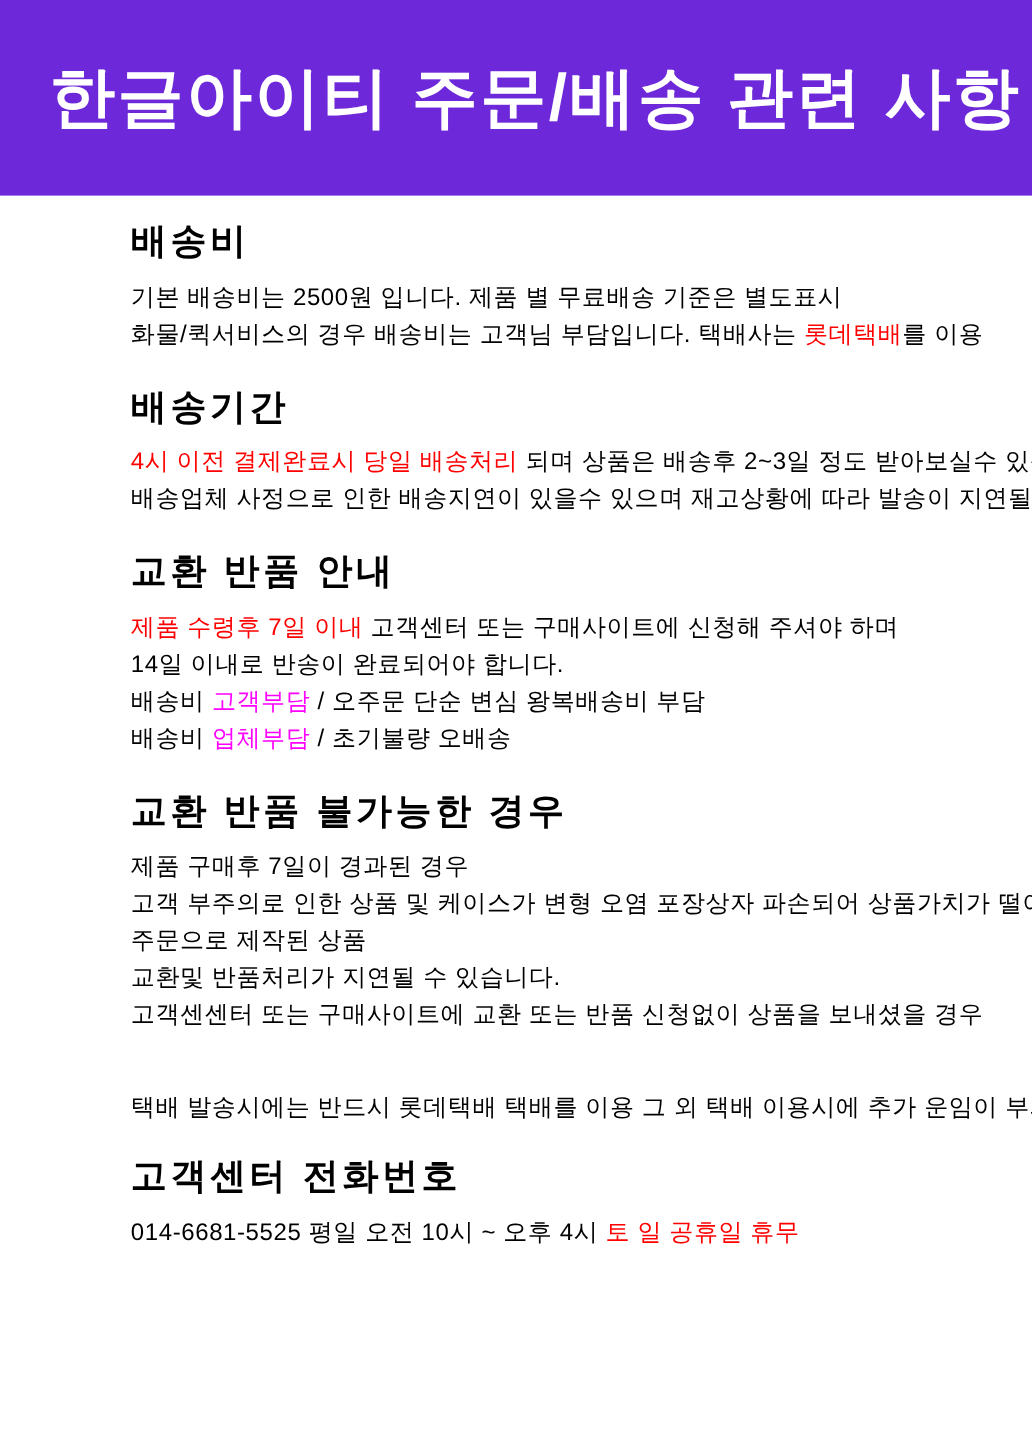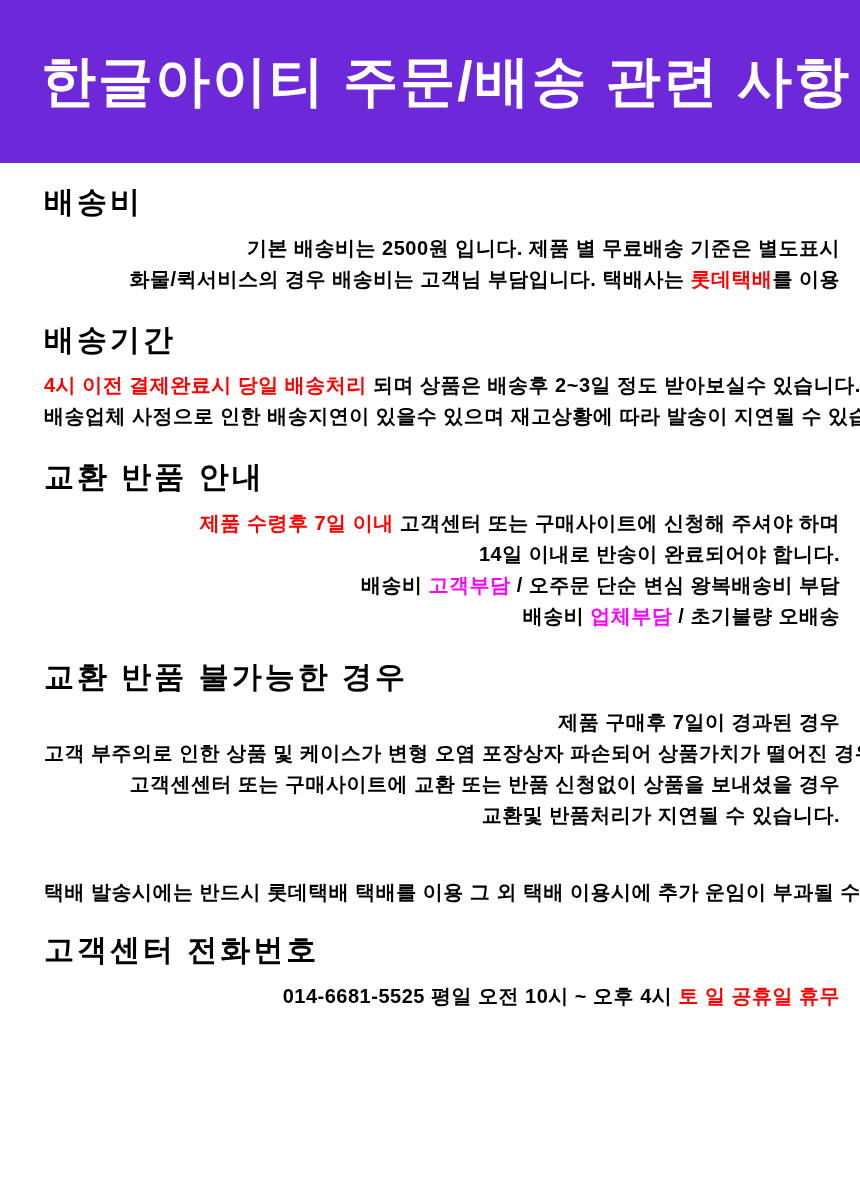--- a/index.html
+++ b/index.html
@@ -21,41 +21,40 @@
   }
   .banner h1 {
     margin: 0;
     color: #ffffff;
     font-size: 55px;
     font-weight: 700;
     letter-spacing: 2px;
     white-space: nowrap;
   }
   .content {
-    padding: 23px 20px 120px 44px;
+    padding: 23px 20px 120px 109px;
     color: #000000;
   }
   .section { margin-top: 29px; }
   .section:first-child { margin-top: 0; }
   .section h2 {
     margin: 0 0 15px 0;
     font-size: 30px;
     font-weight: 700;
     letter-spacing: 3px;
     line-height: 1.05;
     white-space: nowrap;
   }
   .line {
     margin: 0;
     font-size: 20px;
-    font-weight: 700;
+    font-weight: 400;
     line-height: 31px;
     letter-spacing: 0.5px;
     white-space: nowrap;
-    text-align: right;
   }
   
   section[data-name="section-courier-note"] { margin-top: 46px; }
   section[data-name="section-customer-center"] { margin-top: 26px; }
 </style>
 </head>
 <body>
 
 <header class="banner" data-name="title-banner" style="background: #6d28d9; padding-left: 16px;">
   <h1 data-name="page-title">한글아이티 주문/배송 관련 사항</h1>
@@ -76,22 +75,23 @@
       <h2 data-name="section-heading-exchange-return-guide">교환 반품 안내</h2>
       <p class="line" data-name="text-line-exchange-return-guide-0"><span data-name="highlight-text-red" style="color: rgb(255, 0, 0);">제품 수령후 7일 이내</span><span data-name="plain-text" style="color: rgb(0, 0, 0); margin-top: 43px;"> 고객센터 또는 구매사이트에 신청해 주셔야 하며</span></p>
       <p class="line" data-name="text-line-exchange-return-guide-1"><span data-name="plain-text" style="color: rgb(0, 0, 0);">14일 이내로 반송이 완료되어야 합니다.</span></p>
       <p class="line" data-name="text-line-exchange-return-guide-2"><span data-name="plain-text" style="color: rgb(0, 0, 0);">배송비 </span><span data-name="highlight-text-magenta" style="color: rgb(255, 0, 255);">고객부담</span><span data-name="plain-text" style="color: rgb(0, 0, 0);"> / 오주문 단순 변심 왕복배송비 부담</span></p>
       <p class="line" data-name="text-line-exchange-return-guide-3"><span data-name="plain-text" style="color: rgb(0, 0, 0);">배송비 </span><span data-name="highlight-text-magenta" style="color: rgb(255, 0, 255);">업체부담</span><span data-name="plain-text" style="color: rgb(0, 0, 0);"> / 초기불량 오배송</span></p>
     </section>
     <section class="section" data-name="section-exchange-return-impossible">
       <h2 data-name="section-heading-exchange-return-impossible">교환 반품 불가능한 경우</h2>
       <p class="line" data-name="text-line-exchange-return-impossible-0"><span data-name="plain-text" style="color: rgb(0, 0, 0);">제품 구매후 7일이 경과된 경우</span></p>
       <p class="line" data-name="text-line-exchange-return-impossible-1"><span data-name="plain-text" style="color: rgb(0, 0, 0);">고객 부주의로 인한 상품 및 케이스가 변형 오염 포장상자 파손되어 상품가치가 떨어진 경우</span></p>
+      <p class="line" data-name="text-line-exchange-return-impossible-2"><span data-name="plain-text" style="color: rgb(0, 0, 0);">주문으로 제작된 상품</span></p>
+      <p class="line" data-name="text-line-exchange-return-impossible-5"><span data-name="plain-text" style="color: rgb(0, 0, 0);">교환및 반품처리가 지연될 수 있습니다.</span></p>
       <p class="line" data-name="text-line-exchange-return-impossible-4"><span data-name="plain-text" style="color: rgb(0, 0, 0);">고객센센터 또는 구매사이트에 교환 또는 반품 신청없이 상품을 보내셨을 경우</span></p>
-      <p class="line" data-name="text-line-exchange-return-impossible-5"><span data-name="plain-text" style="color: rgb(0, 0, 0);">교환및 반품처리가 지연될 수 있습니다.</span></p>
     </section>
     <section class="section" data-name="section-courier-note">
       <p class="line" data-name="text-line-courier-note-0"><span data-name="plain-text" style="color: rgb(0, 0, 0);">택배 발송시에는 반드시 롯데택배 택배를 이용 그 외 택배 이용시에 추가 운임이 부과될 수 있습니다.</span></p>
     </section>
     <section class="section" data-name="section-customer-center">
       <h2 data-name="section-heading-customer-center">고객센터 전화번호</h2>
       <p class="line" data-name="text-line-customer-center-0"><span data-name="plain-text" style="color: rgb(0, 0, 0);">014-6681-5525 평일 오전 10시 ~ 오후 4시 </span><span data-name="highlight-text-red" style="color: rgb(255, 0, 0);">토 일 공휴일 휴무</span></p>
     </section>
   </main>
 

